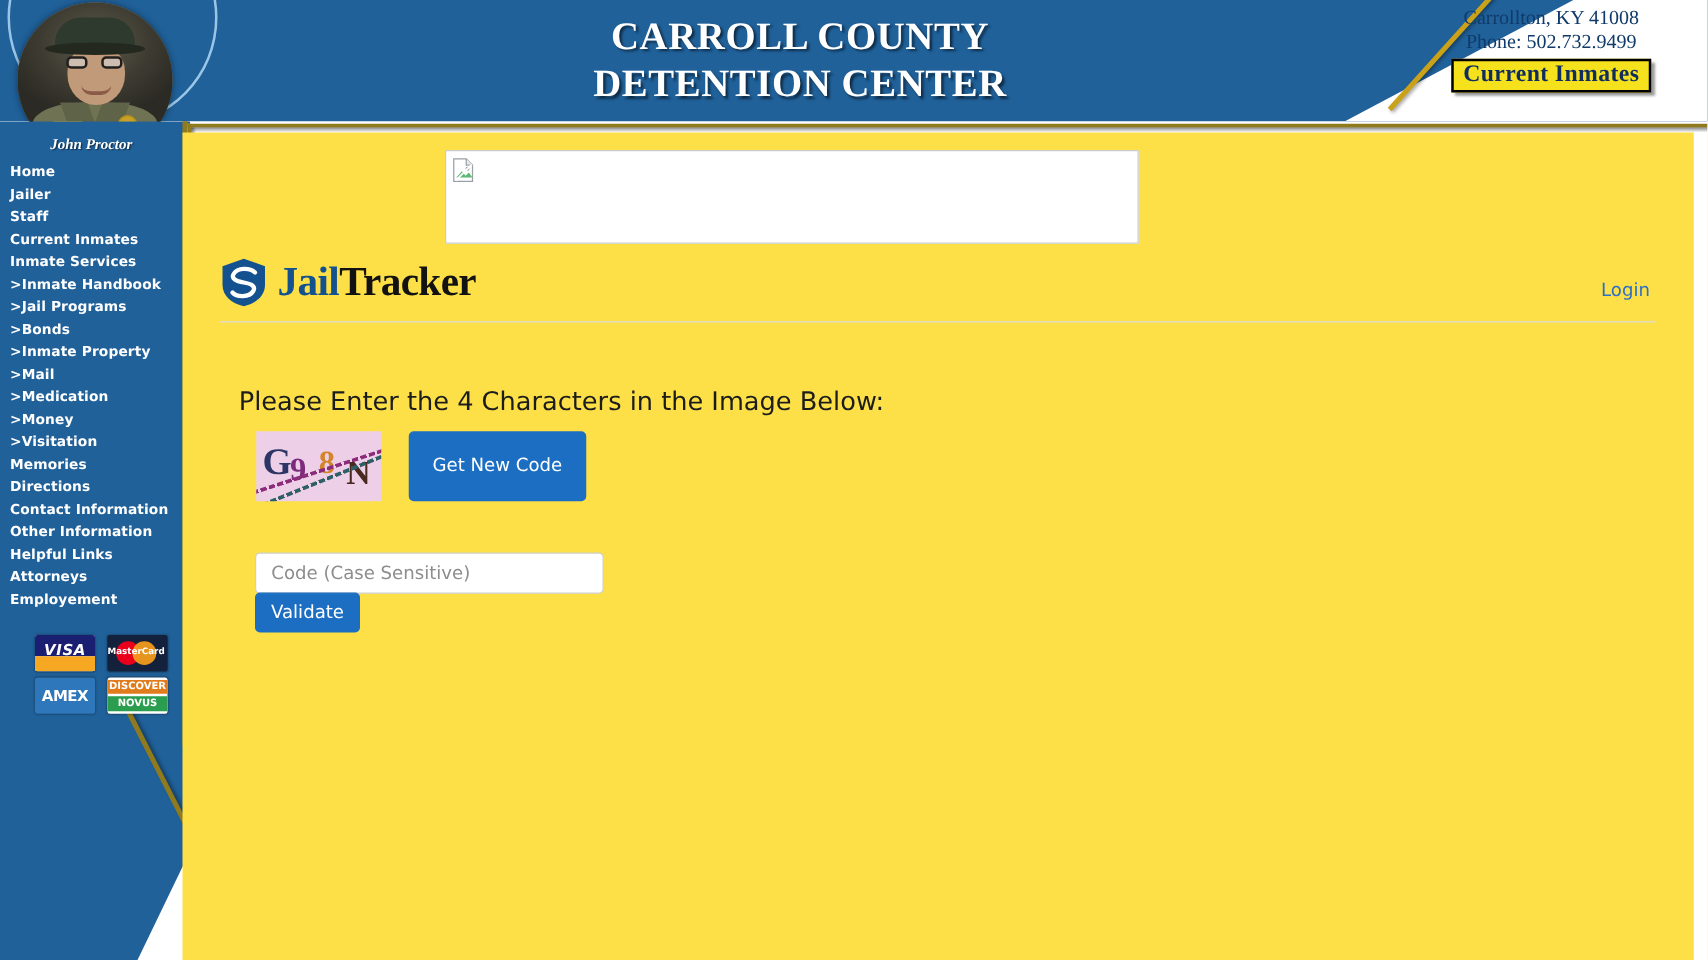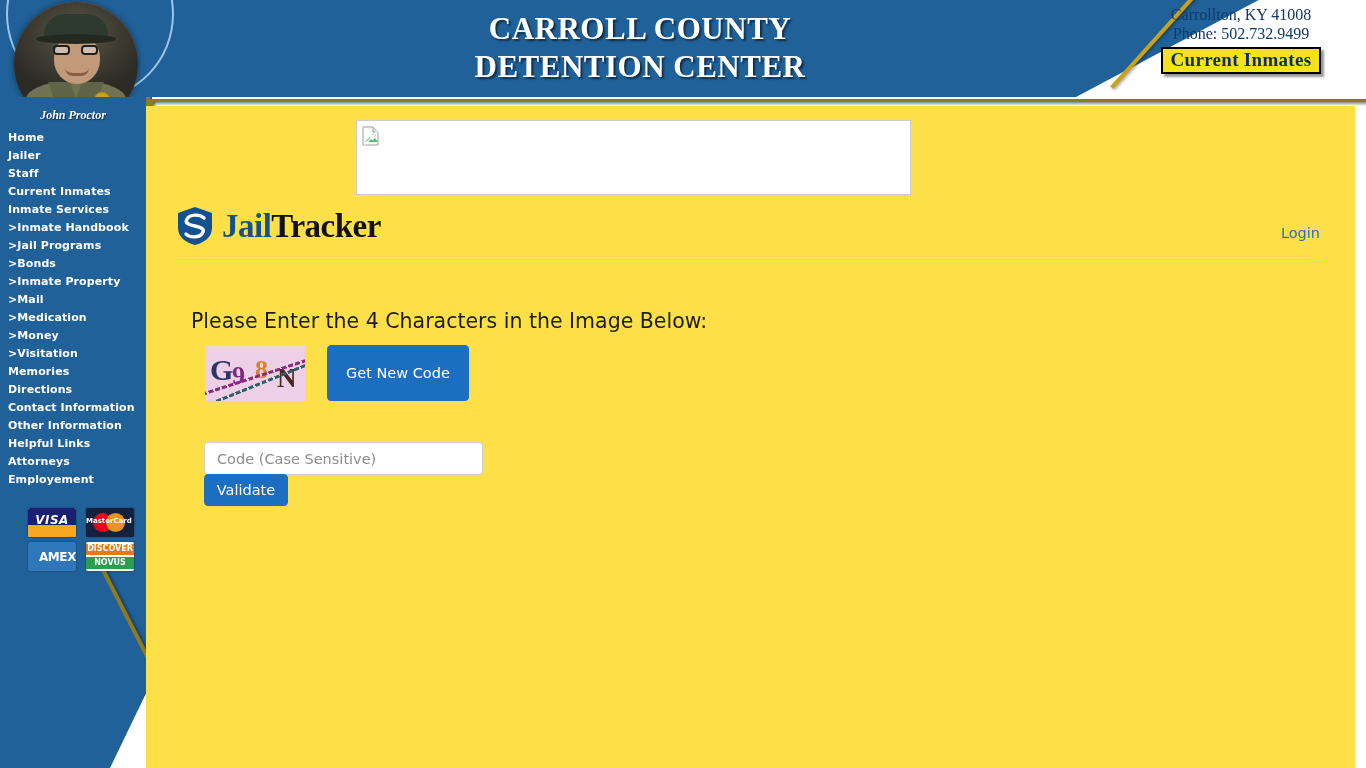--- a/index.html
+++ b/index.html
@@ -200,21 +200,21 @@
   .card-visa .vt {
     position:absolute; left:0; top:5px; width:100%; text-align:center;
     color:#ffffff; font-weight:bold; font-style:italic; font-size:12px; letter-spacing:0.5px;
   }
   .card-mc { background:#14213d; }
   .card-mc .c1 { position:absolute; left:7px; top:5px; width:19px; height:19px; border-radius:50%; background:#eb001b; }
   .card-mc .c2 { position:absolute; left:20px; top:5px; width:19px; height:19px; border-radius:50%; background:#f79e1b; opacity:0.92; }
   .card-mc .mt { position:absolute; left:0; top:9px; width:100%; text-align:left; color:#fff; font-weight:bold; font-size:7px; }
   .card-amex { background:#2e77bb; }
   .card-amex .at {
-    position:absolute; left:0; top:8px; width:100%; text-align:right;
+    position:absolute; left:0; top:8px; width:100%; text-align:center;
     color:#ffffff; font-weight:bold; font-size:12px; letter-spacing:-0.4px;
   }
   .card-disc { background:#ffffff; }
   .card-disc .d1 { position:absolute; left:0; top:2px; width:100%; height:11px; background:#e07c1b; }
   .card-disc .d2 { position:absolute; left:0; top:15px; width:100%; height:12px; background:#2a9d4e; }
   .card-disc .dt1 { position:absolute; left:0; top:2px; width:100%; text-align:center; color:#fff; font-weight:bold; font-size:8px; }
   .card-disc .dt2 { position:absolute; left:0; top:16px; width:100%; text-align:center; color:#fff; font-weight:bold; font-size:8px; }
 
   
   .content-border-gold {

